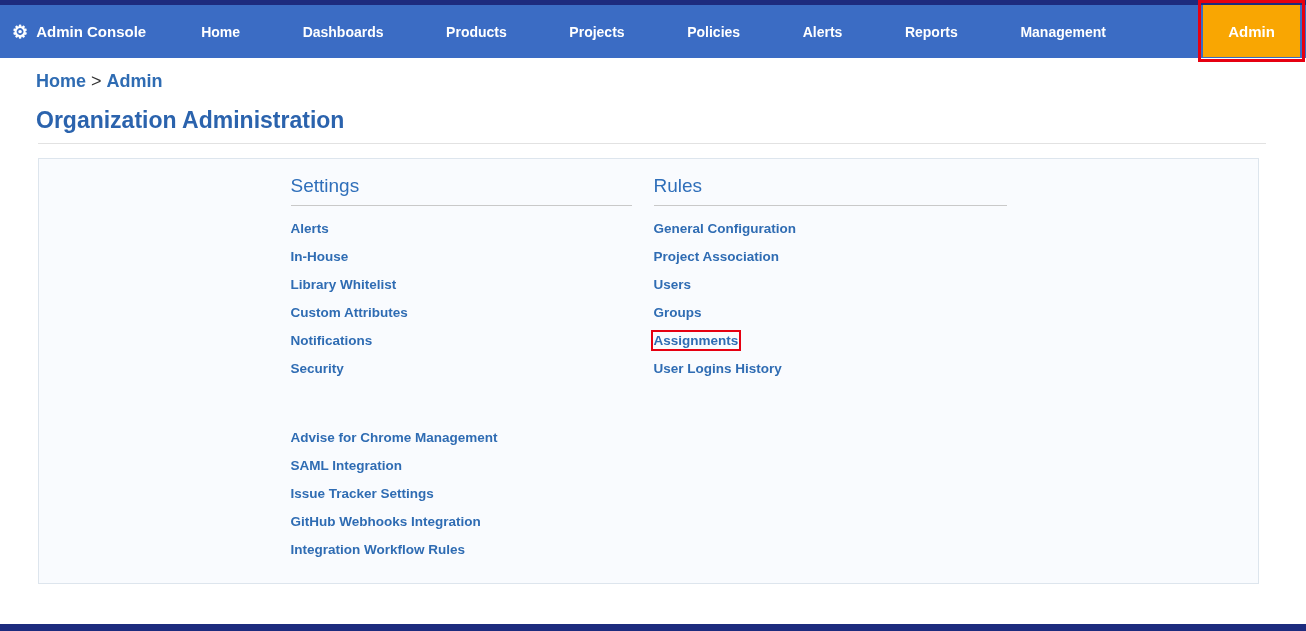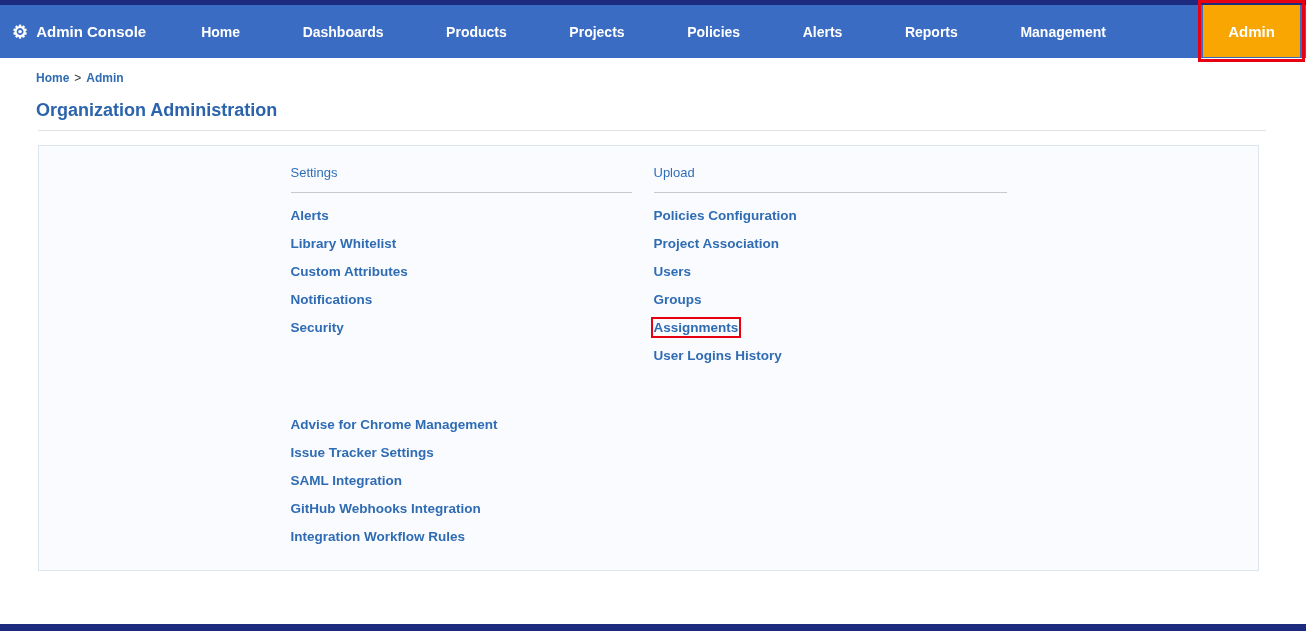--- a/index.html
+++ b/index.html
@@ -64,28 +64,28 @@
     font-weight: 700;
     border: none;
     cursor: pointer;
     outline: 3px solid #e60011;  
     outline-offset: 2px;
   }
 
   
   .breadcrumb {
     margin: 13px 36px 0;
-    font-size: 12px;
+    font-size: 18px;
     font-weight: 700;
   }
   .breadcrumb a { color: #2f6cb3; text-decoration: none; cursor: pointer; }
   .breadcrumb .sep { color: #333333; margin: 0 5px; font-weight: 400; }
   .page-title {
     margin: 15px 36px 9px;
-    font-size: 18px;
+    font-size: 23px;
     font-weight: 600;
     color: #2b63ad;
   }
   .title-rule {
     border: none;
     border-top: 1px solid #e2e2e2;
     margin: 0 40px 0 38px;
   }
 
   
@@ -97,21 +97,21 @@
   }
   .panel-grid {
     width: 716px;
     margin: 0 auto;
     display: grid;
     grid-template-columns: 341px 1fr;
     column-gap: 22px;
   }
   .section-heading {
     margin: 0;
-    font-size: 13px;
+    font-size: 19px;
     font-weight: 500;
     line-height: 22px;
     color: #2f6fba;
     padding-bottom: 8px;
     border-bottom: 1px solid #c9c9c9;
   }
   .links {
     list-style: none;
     margin: 14px 0 0;
     padding: 0;
@@ -172,44 +172,45 @@
     <h1 class="page-title">Organization Administration</h1>
     <hr class="title-rule">
 
     <section class="panel">
       <div class="panel-grid">
 
         <div class="settings-section">
           <h2 class="section-heading">Settings</h2>
           <ul class="links">
             <li><a>Alerts</a></li>
+            <li><a>In-House</a></li>
             <li><a>Library Whitelist</a></li>
             <li><a>Custom Attributes</a></li>
             <li><a>Notifications</a></li>
             <li><a>Security</a></li>
           </ul>
         </div>
 
         <div class="system-section">
-          <h2 class="section-heading">Upload</h2>
+          <h2 class="section-heading">Rules</h2>
           <ul class="links">
-            <li><a>Policies Configuration</a></li>
+            <li><a>General Configuration</a></li>
             <li><a>Project Association</a></li>
             <li><a>Users</a></li>
             <li><a>Groups</a></li>
             <li><a class="red-box">Assignments</a></li>
             <li><a>User Logins History</a></li>
           </ul>
         </div>
 
         <div class="integration-section">
           <ul class="links">
             <li><a>Advise for Chrome Management</a></li>
+            <li><a>SAML Integration</a></li>
             <li><a>Issue Tracker Settings</a></li>
-            <li><a>SAML Integration</a></li>
             <li><a>GitHub Webhooks Integration</a></li>
             <li><a>Integration Workflow Rules</a></li>
           </ul>
         </div>
 
       </div>
     </section>
   </main>
 
   <footer class="footer-strip"></footer>

